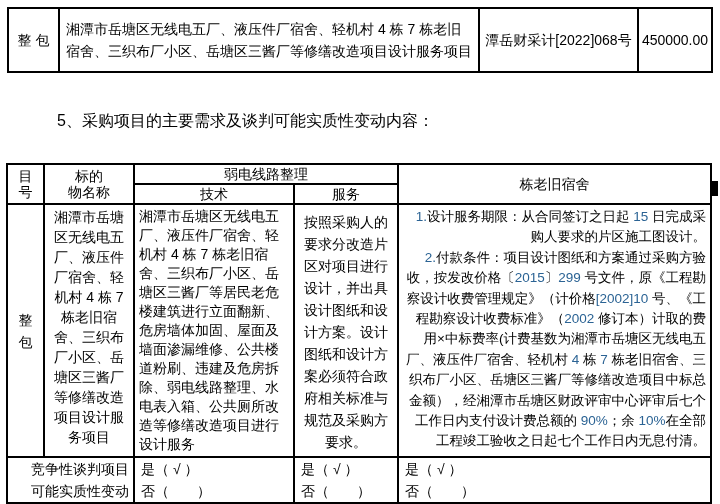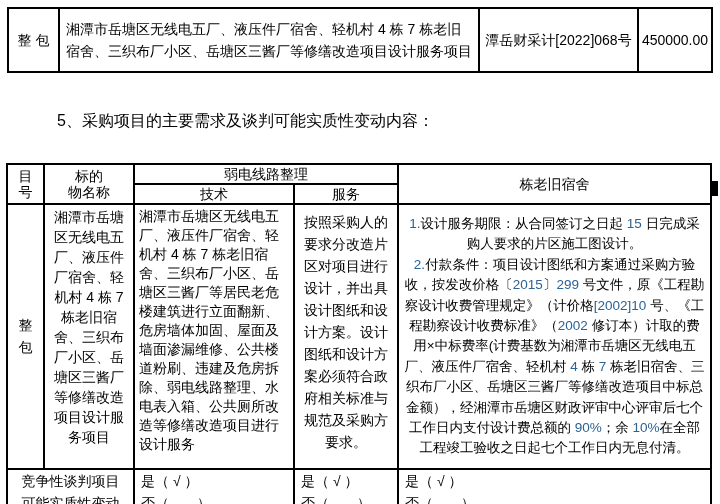--- a/index.html
+++ b/index.html
@@ -37,27 +37,27 @@
   }
   #table2 .tech-cell {
     vertical-align:top; text-align:left; padding:2px 4px;
     line-height:19px; word-break:break-all; height:244px;
   }
   #table2 .service-cell {
     vertical-align:top; text-align:center; padding:6px 6px 0 6px;
     line-height:22px; word-break:break-all;border-radius:17px;
   }
   #table2 .contract-cell {
-    vertical-align:top; text-align:center; padding:9px 4px;
+    vertical-align:top; text-align:right; padding:2px 4px;
     font-size:13.5px; line-height:20.4px;
     white-space:pre-wrap; word-break:break-all;
   }
   #table2 .num-blue, .num-blue { color:var(--num-blue); }
   #table2 .varrow td { height:42px; }
-  #table2 .var-label { text-align:center; padding:0 4px; line-height:22px; }
+  #table2 .var-label { text-align:right; padding:0 4px; line-height:22px; }
   #table2 .var-opts { text-align:left; padding:0 6px; line-height:22px; vertical-align:middle; }
   #table2 .var-opts div { white-space:pre; }
 
   
   #edge-marker {
     position:absolute; left:712px; top:181px; width:6px; height:15px;
     background:#000;
   }
 </style>
 </head>

